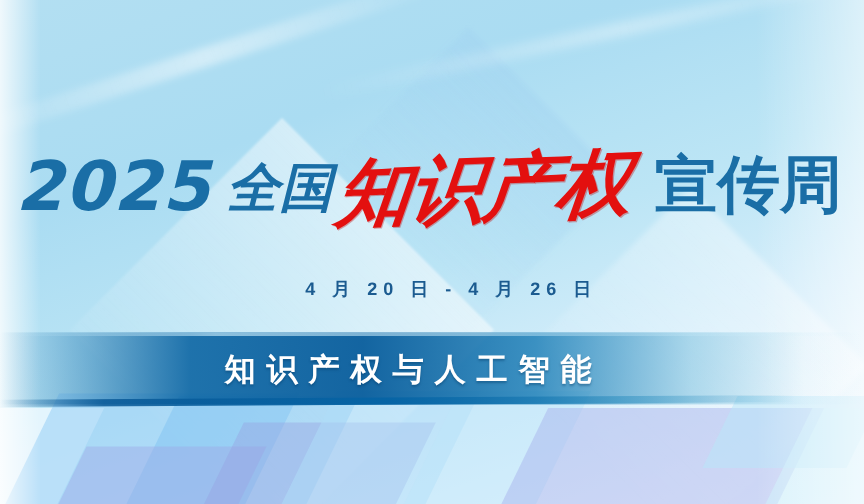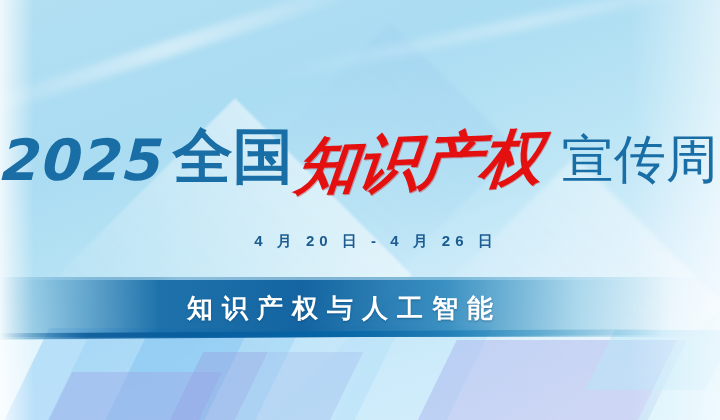--- a/index.html
+++ b/index.html
@@ -148,45 +148,46 @@
     font-weight: bold;
     font-style: italic;
     color: #1a6ea6;
     letter-spacing: 1px;
     transform: skewX(-3deg);
     vertical-align: -9px;
     font-family: "DejaVu Sans", sans-serif;
   }
   .hl-cn-lead {
     display: inline-block;
-    font-size: 60px;
+    font-size: 44px;
     font-weight: bold;
     color: #1a6ea6;
     letter-spacing: 0px;
     margin-left: 8px;
     vertical-align: -6px;
     font-family: "DejaVu Sans", sans-serif;
+    font-style: italic;
   }
   .hl-red {
     display: inline-block;
     font-size: 62px;
     font-weight: bold;
     font-style: italic;
     color: #e3100f;
     letter-spacing: -1px;
     margin: 0 2px 0 4px;
     transform: skewX(-8deg) rotate(-2.2deg);
     vertical-align: -12px;
     text-shadow: 1px 1px 0 rgba(190,10,10,0.35);
     font-family: "DejaVu Serif", serif;
   }
   .hl-cn-tail {
     display: inline-block;
     font-size: 52px;
-    font-weight: normal;
+    font-weight: bold;
     color: #1a6ea6;
     margin-left: 19px;
     vertical-align: -6px;
     font-family: "DejaVu Sans", sans-serif;
   }
 
   .date-line {
     position: absolute;
     left: 16px;
     top: 232px;

